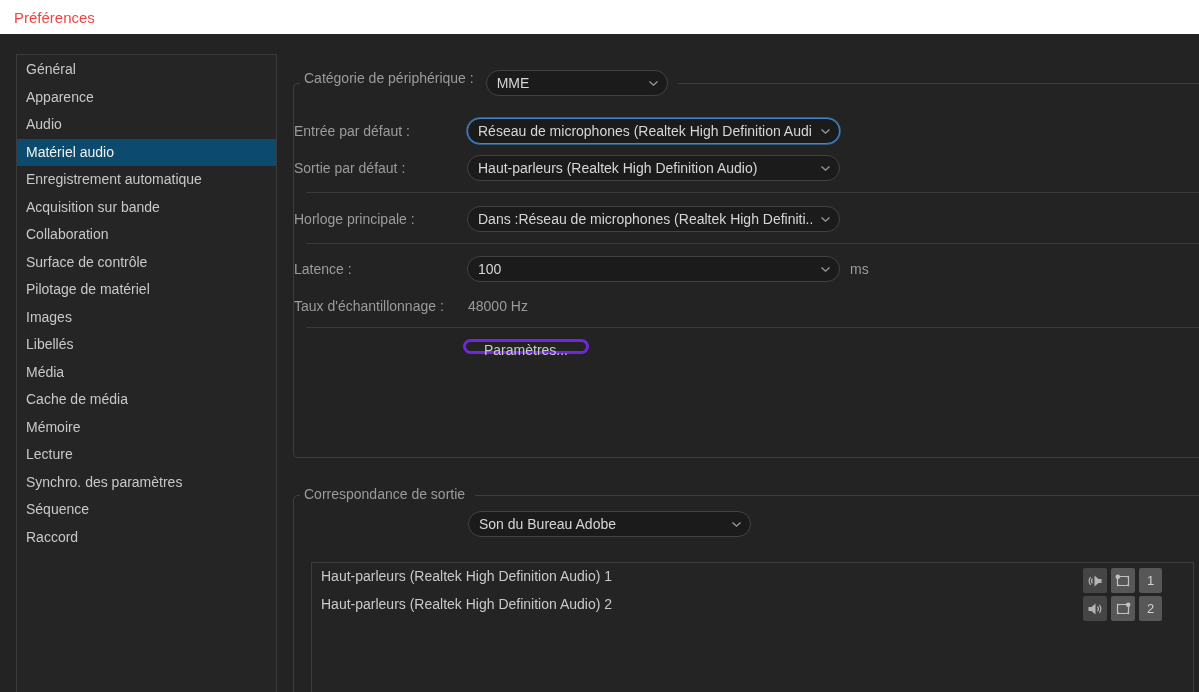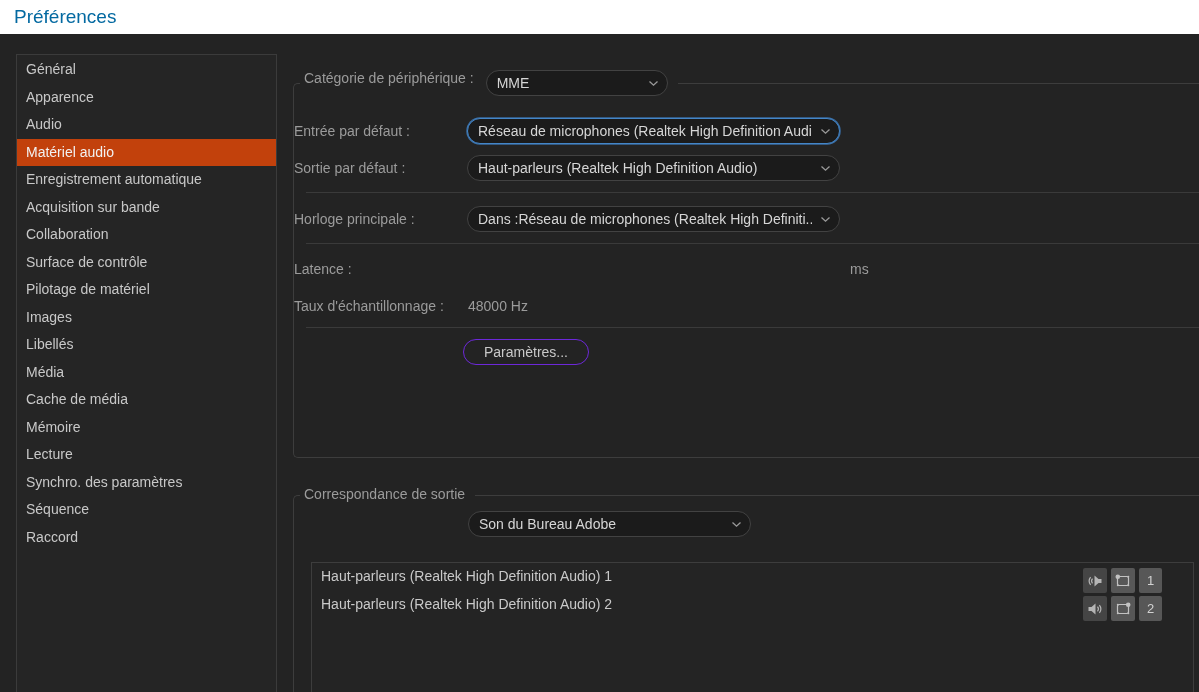--- a/index.html
+++ b/index.html
@@ -3,32 +3,32 @@
 <meta charset="utf-8">
 <style>
   * { margin:0; padding:0; box-sizing:border-box; }
   html,body { width:1199px; height:692px; overflow:hidden;
     font-family:"Liberation Sans","DejaVu Sans",sans-serif; }
   body { background:#ffffff; position:relative; }
 
   
   .titlebar { position:absolute; left:0; top:0; width:1199px; height:34px;
     background:#ffffff; display:flex; align-items:center; }
-  .titlebar .title { margin-left:14px; font-size:19px; color:#0369a1; }
+  .titlebar .title { margin-left:14px; font-size:15px; color:#ef4444; }
 
   
   .window { position:absolute; left:0; top:34px; width:1199px; height:658px;
     background:#232323; }
 
   
   .sidebar { position:absolute; left:16px; top:20px; width:261px; height:640px;
     background:#252525; border:1px solid #3b3b3b; border-bottom:none; padding-top:1px; }
   .side-item { height:27.5px; line-height:27.5px; padding-left:9px;
     font-size:14px; color:#c8c8c8; cursor:default; white-space:nowrap; }
-  .side-item.selected { background:#c2410c; color:#f2f2f2; }
+  .side-item.selected { background:#0c4a6e; color:#f2f2f2; }
 
   
   .groupbox { position:absolute; border:1px solid #3d3d3d; border-right:none; }
   .groupbox.g1 { left:293px; top:49px; width:906px; height:375px; border-radius:5px 0 0 5px; }
   .groupbox.g2 { left:293px; top:461px; width:906px; height:260px; border-bottom:none; border-radius:5px 0 0 0; }
   .legend { position:absolute; background:#232323; display:flex; align-items:flex-start; }
   .g1 .legend { left:6px; top:-14px; height:28px; gap:12px; padding:0 10px 0 4px; }
   .g2 .legend { left:6px; top:-10px; height:19px; padding:0 10px 0 4px; }
   .field-label { font-size:14px; color:#9b9b9b; white-space:nowrap; }
 
@@ -43,21 +43,21 @@
   .select .val { flex:1; font-size:14px; color:#d6d6d6; white-space:nowrap;
     overflow:hidden; }
   .select.focused { border:1px solid #4486c8; box-shadow:0 0 0 0.75px #3a6ea5; }
   .select .chev { flex:none; margin-left:8px; display:flex; }
 
   .abs { position:absolute; }
 
   .unit { position:absolute; font-size:14px; color:#9b9b9b; line-height:26px; }
   .static-val { position:absolute; font-size:14px; color:#9b9b9b; line-height:26px; }
 
-  .pill-btn { position:absolute; width:126px; height:26px; border:1px solid #6d28d9;
+  .pill-btn { position:absolute; width:126px; height:15px; border:3px solid #6d28d9;
     border-radius:14px; background:transparent; color:#c9c9c9; font-size:14px;
     font-family:inherit; cursor:pointer; }
 
   
   .listbox { position:absolute; left:17px; top:66px; width:883px; height:139px;
     background:#242424; border:1px solid #3d3d3d; border-bottom:none; }
   .chan-row { position:absolute; left:1px; right:1px; height:27px; display:flex;
     padding-left:8px; }
   .chan-row .chan-name { flex:1; font-size:14px; color:#c9c9c9; white-space:nowrap; }
   .chan-btns { display:flex; gap:4px; margin-right:30px; }
@@ -139,20 +139,28 @@
       <span class="chev">
         <svg width="11" height="7" viewBox="0 0 11 7">
             <path d="M1.5 1.5 L5.5 5.2 L9.5 1.5" stroke="#9a9a9a" stroke-width="1.3" fill="none"></path>
           </svg>
       </span>
     </div>
 
     <div class="separator" style="top:159px"></div>
 
     <div class="row-label" style="top:172px">Latence :</div>
+    <div class="select abs" style="left:173px; top:172px; width:373px">
+      <span class="val">100</span>
+      <span class="chev">
+        <svg width="11" height="7" viewBox="0 0 11 7">
+            <path d="M1.5 1.5 L5.5 5.2 L9.5 1.5" stroke="#9a9a9a" stroke-width="1.3" fill="none"></path>
+          </svg>
+      </span>
+    </div>
     <div class="unit" style="left:556px; top:172px">ms</div>
 
     <div class="row-label" style="top:209px">Taux d'échantillonnage :</div>
     <div class="static-val" style="left:174px; top:209px">48000 Hz</div>
 
     <div class="separator" style="top:243px"></div>
 
     <button class="pill-btn" style="left:169px; top:255px">Paramètres...</button>
   </div>
 

